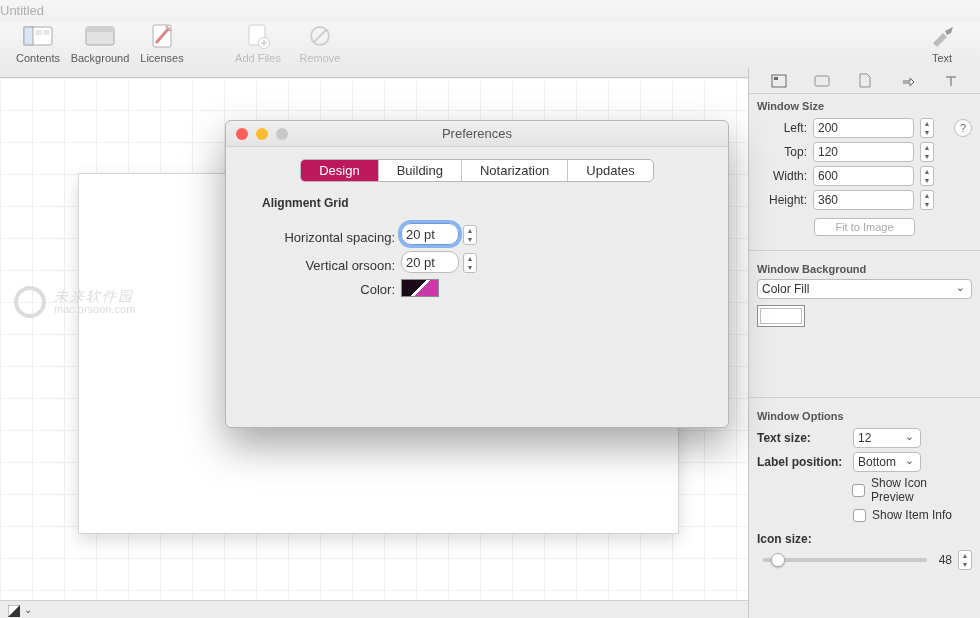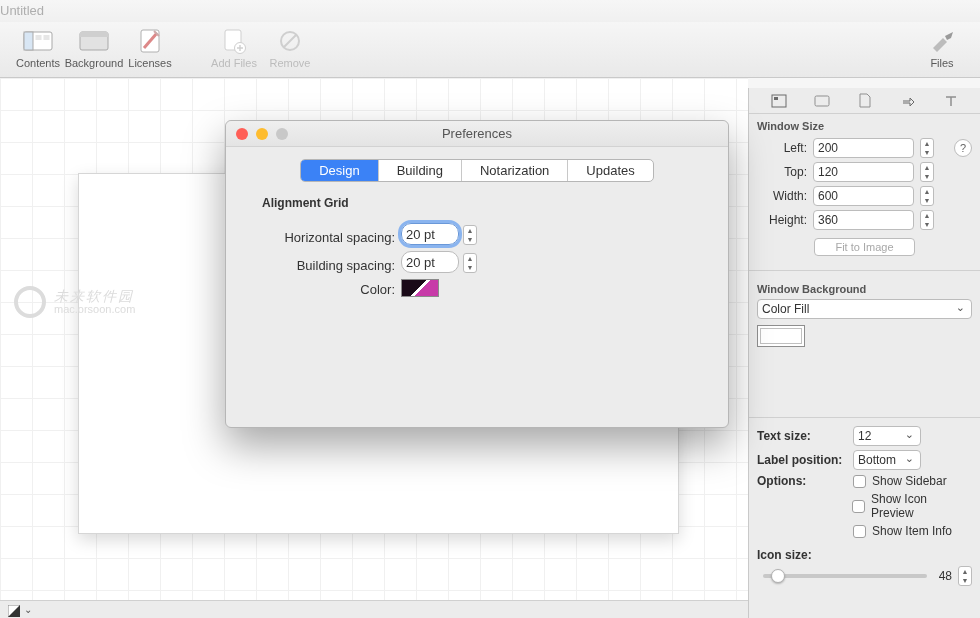--- a/index.html
+++ b/index.html
@@ -2,40 +2,40 @@
 <html><head>
 <meta charset="utf-8">
 <style>
 * { margin:0; padding:0; box-sizing:border-box; font-family:-apple-system,"Helvetica Neue",Arial,sans-serif; }
 body { width:980px; height:618px; background:#f6f6f6; position:relative; overflow:hidden; font-size:13px; color:#333; }
 
 
 .titlebar { height:22px; line-height:22px; color:#aeaeae; font-size:13px; background:linear-gradient(#f6f6f6,#f0f0f0); }
 
 
-.toolbar { height:56px; background:linear-gradient(#f6f6f6,#e9e9e9); border-bottom:1px solid #c9c9c9; display:flex; align-items:center; padding:0 10px 4px 10px; }
+.toolbar { height:56px; background:linear-gradient(#f6f6f6,#e9e9e9); border-bottom:1px solid #c9c9c9; display:flex; align-items:flex-start; padding:0 10px 4px 10px; gap:6px; }
 .tool { width:56px; display:flex; flex-direction:column; align-items:center; font-size:11px; color:#595959; gap:2px; }
 .tool.dis { color:#bcbcbc; }
 .tool-icon { width:32px; height:28px; display:flex; align-items:center; justify-content:center; }
 .tool-icon svg { display:block; }
 .tool-spacer { flex:1; }
 
 
 .workspace { position:absolute; top:78px; left:0; right:232px; bottom:18px; background:#fff;
   background-image:linear-gradient(#f0f0f0 1px,transparent 1px),linear-gradient(90deg,#f0f0f0 1px,transparent 1px);
   background-size:32px 32px; }
 .doc-shadow { position:absolute; left:78px; top:95px; width:601px; height:361px; background:#fff; border:1px solid #d6d6d6; box-shadow:0 6px 16px rgba(0,0,0,0.15); }
 
 
 .bottombar { position:absolute; left:0; right:232px; bottom:0; height:18px; background:#ececec; border-top:1px solid #d0d0d0; display:flex; align-items:center; padding-left:8px; gap:6px; font-size:11px; }
 .bottombar .tri { width:10px; height:10px; }
 .bottombar .tri svg { display:block; }
 
 
-.inspector { position:absolute; right:0; top:88px; bottom:0; width:232px; background:#ececec; border-left:1px solid #c9c9c9; font-size:12px; color:#333; overflow:hidden; }
+.inspector { position:absolute; right:0; top:68px; bottom:0; width:232px; background:#ececec; border-left:1px solid #c9c9c9; font-size:12px; color:#333; overflow:hidden; }
 .insp-tabs { height:26px; display:flex; justify-content:space-around; align-items:center; border-bottom:1px solid #d0d0d0; padding:0 8px; }
 .insp-tabs div { width:18px; height:18px; display:flex; align-items:center; justify-content:center; }
 .insp-heading { padding:6px 8px 4px 8px; font-weight:600; color:#555; font-size:11px; }
 .insp-row { display:flex; align-items:center; padding:2px 8px; gap:6px; }
 .insp-row label { width:50px; text-align:right; font-size:12px; }
 .field { flex:1; height:20px; border:1px solid #bcbcbc; border-radius:4px; background:#fff; padding:0 4px; font-size:12px; display:flex; align-items:center; }
 .stepper { width:14px; height:20px; display:flex; flex-direction:column; border:1px solid #bcbcbc; border-radius:3px; background:#fff; font-size:7px; line-height:1; }
 .stepper span { flex:1; display:flex; align-items:center; justify-content:center; color:#666; }
 .help { width:18px; height:18px; border:1px solid #bcbcbc; border-radius:50%; display:flex; align-items:center; justify-content:center; font-size:11px; color:#666; background:#fff; }
 .btn-small { display:inline-block; padding:2px 20px; border:1px solid #bcbcbc; border-radius:4px; background:#fff; color:#a8a8a8; font-size:11px; }
@@ -55,21 +55,21 @@
 .prefs { position:absolute; left:225px; top:120px; width:504px; height:308px; background:#ececec; border:1px solid #b6b6b6; border-radius:6px; box-shadow:0 18px 40px rgba(0,0,0,0.35); }
 .prefs-titlebar { height:26px; border-bottom:1px solid #d2d2d2; display:flex; align-items:center; padding:0 10px; border-radius:6px 6px 0 0; background:linear-gradient(#efefef,#e4e4e4); position:relative; }
 .traffic { display:flex; gap:8px; }
 .traffic span { width:12px; height:12px; border-radius:50%; }
 .tr-r { background:#ff5f57; } .tr-y { background:#febc2e; } .tr-g { background:#c8c8c8; }
 .prefs-title { position:absolute; left:0; right:0; text-align:center; font-size:13px; color:#555; }
 .seg { display:flex; justify-content:center; padding:12px 0 10px 0; }
 .seg-inner { display:flex; border:1px solid #b6b6b6; border-radius:5px; overflow:hidden; background:#fff; }
 .seg-item { padding:3px 18px; font-size:13px; border-right:1px solid #c8c8c8; color:#333; }
 .seg-item:last-child { border-right:none; }
-.seg-item.active { background:#3b82f6; color:#fff; }
+.seg-item.active { background:#be185d; color:#fff; }
 .align-heading { font-weight:600; font-size:12px; color:#333; padding:4px 0 10px 36px; }
 .prefs-row { display:flex; align-items:flex-end; padding:3px 0; }
 .prefs-row label { width:175px; text-align:right; font-size:13px; color:#333; padding-right:6px; }
 .prefs-field { width:58px; height:22px; border:1px solid #bcbcbc; border-radius:10px; background:#fff; padding:0 4px; display:flex; align-items:center; font-size:13px; }
 .prefs-field.focused { outline:3px solid #8ab4ef; outline-offset:0; border-color:#6a98d8; }
 .color-swatch { width:38px; height:18px; border:1px solid #8a8a8a; background:linear-gradient(135deg,#1a0a18 0%,#1a0a18 48%,#fff 48%,#fff 55%,#c73aa8 55%,#c73aa8 100%); }
 
 
 .watermark { position:absolute; left:14px; top:286px; color:#dcdcdc; font-size:15px; font-style:italic; display:flex; align-items:center; gap:8px; pointer-events:none; }
 .watermark .wlogo { width:32px; height:32px; border:4px solid #dcdcdc; border-radius:50%; position:relative; }
@@ -134,21 +134,21 @@
     <span>Remove</span>
   </div>
   <div class="tool-spacer"></div>
   <div class="tool">
     <div class="tool-icon">
       <svg width="30" height="26">
           <path d="M6 20 L16 10 L20 14 L10 24 Z" fill="#bcbcbc"></path>
           <path d="M18 8 L26 4 L24 10 L20 12 Z" fill="#9a9a9a"></path>
         </svg>
     </div>
-    <span>Files</span>
+    <span>Text</span>
   </div>
 </div>
 
 <div class="workspace">
   <div class="doc-shadow"></div>
 </div>
 
 <div class="watermark">
   <div class="wlogo"></div>
   <div class="wtxt">
@@ -245,32 +245,28 @@
   <div style="padding:0 8px">
     <div class="dropdown">Color Fill</div>
   </div>
   <div class="color-well">
       <div class="color-well-inner"></div>
     </div>
 
   <div style="height:64px"></div>
   <div class="hr"></div>
 
+  <div class="insp-heading">Window Options</div>
   <div class="opt-row">
     <div class="lab">Text size:</div>
     <div class="dropdown" style="width:68px">12</div>
   </div>
   <div class="opt-row">
     <div class="lab">Label position:</div>
     <div class="dropdown" style="width:68px">Bottom</div>
-  </div>
-  <div class="opt-row">
-    <div class="lab">Options:</div>
-    <div class="chk"></div>
-    <span>Show Sidebar</span>
   </div>
   <div class="opt-row">
       <div class="lab"></div>
     <div class="chk"></div>
     <span>Show Icon Preview</span>
   </div>
   <div class="opt-row">
       <div class="lab"></div>
     <div class="chk"></div>
     <span>Show Item Info</span>
@@ -310,21 +306,21 @@
   <div class="align-heading">Alignment Grid</div>
   <div class="prefs-row">
     <label>Horizontal spacing:</label>
     <div class="prefs-field focused">20 pt</div>
     <div class="stepper" style="margin-left:4px">
         <span>▲</span>
         <span>▼</span>
       </div>
   </div>
   <div class="prefs-row">
-    <label>Building spacing:</label>
+    <label>Vertical orsoon:</label>
     <div class="prefs-field">20 pt</div>
     <div class="stepper" style="margin-left:4px">
         <span>▲</span>
         <span>▼</span>
       </div>
   </div>
   <div class="prefs-row">
     <label>Color:</label>
     <div class="color-swatch"></div>
   </div>

